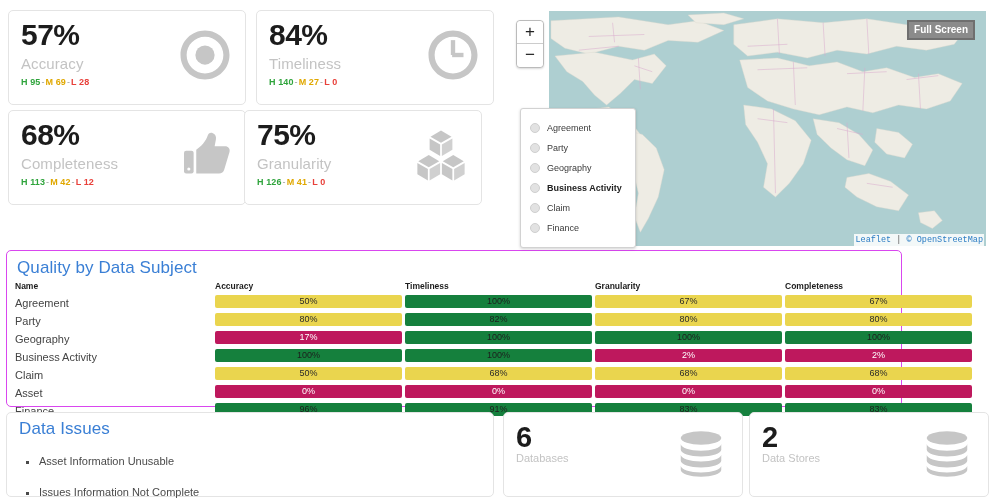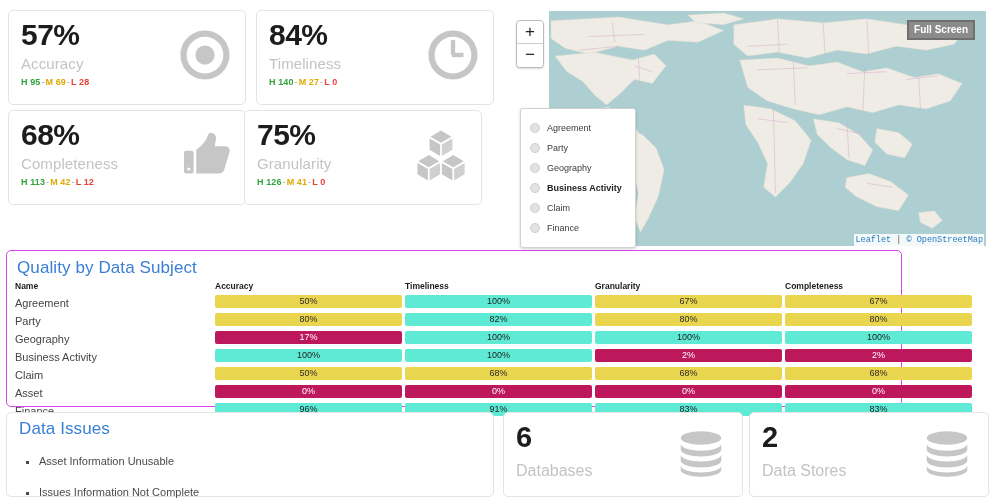--- a/index.html
+++ b/index.html
@@ -111,21 +111,21 @@
   .qtable td { padding: 0; height: 15.3px; vertical-align: middle; }
   .col-name { width: 200px; }
   .col-metric { width: 190px; }
   .cell-name { font-size: 11px; color: #444; white-space: nowrap; }
   .bar {
     height: 13px; border-radius: 2px;
     font-size: 9px; font-weight: normal;
     display: flex; align-items: center; justify-content: center;
     margin: 0 3px 1.3px 0;
   }
-  .bar.green  { background: #5eead4; color: #1d1d1d; }
+  .bar.green  { background: #15803d; color: #1d1d1d; }
   .bar.yellow { background: #ead54e; color: #2a2a2a; }
   .bar.red    { background: #be185d; color: #ffffff; }
 
   
   .issues-panel {
     position: absolute; left: 6px; top: 412px; width: 488px; height: 85px;
     background: #fff; border: 1px solid #e4e4e4; border-radius: 5px;
     padding: 4px 10px 0 10px;
   }
   .issues-list { margin: 2px 0 0 0; padding-left: 22px; }
@@ -137,21 +137,21 @@
   .count-card {
     position: absolute; top: 412px; width: 240px; height: 85px;
     background: #fff; border: 1px solid #e4e4e4; border-radius: 5px;
     padding: 9px 12px 0 12px;
   }
   .count-card.k0 { left: 503px; }
   .count-card.k1 { left: 749px; }
   .count-value {
     font-size: 29px; font-weight: bold; color: #1c1c1c; line-height: 30px;
   }
-  .count-label { font-size: 16px; color: #c3c3c3; margin-top: 10px; }
+  .count-label { font-size: 11px; color: #c3c3c3; margin-top: 0; }
   .count-icon {
     position: absolute; right: 14px; top: 14px; width: 54px; height: 54px; color: #c6c6c6;
   }
   .count-icon svg { width: 100%; height: 100%; display: block; fill: currentColor; }
 </style>
 </head>
 <body>
 
 <div class="page">
 

